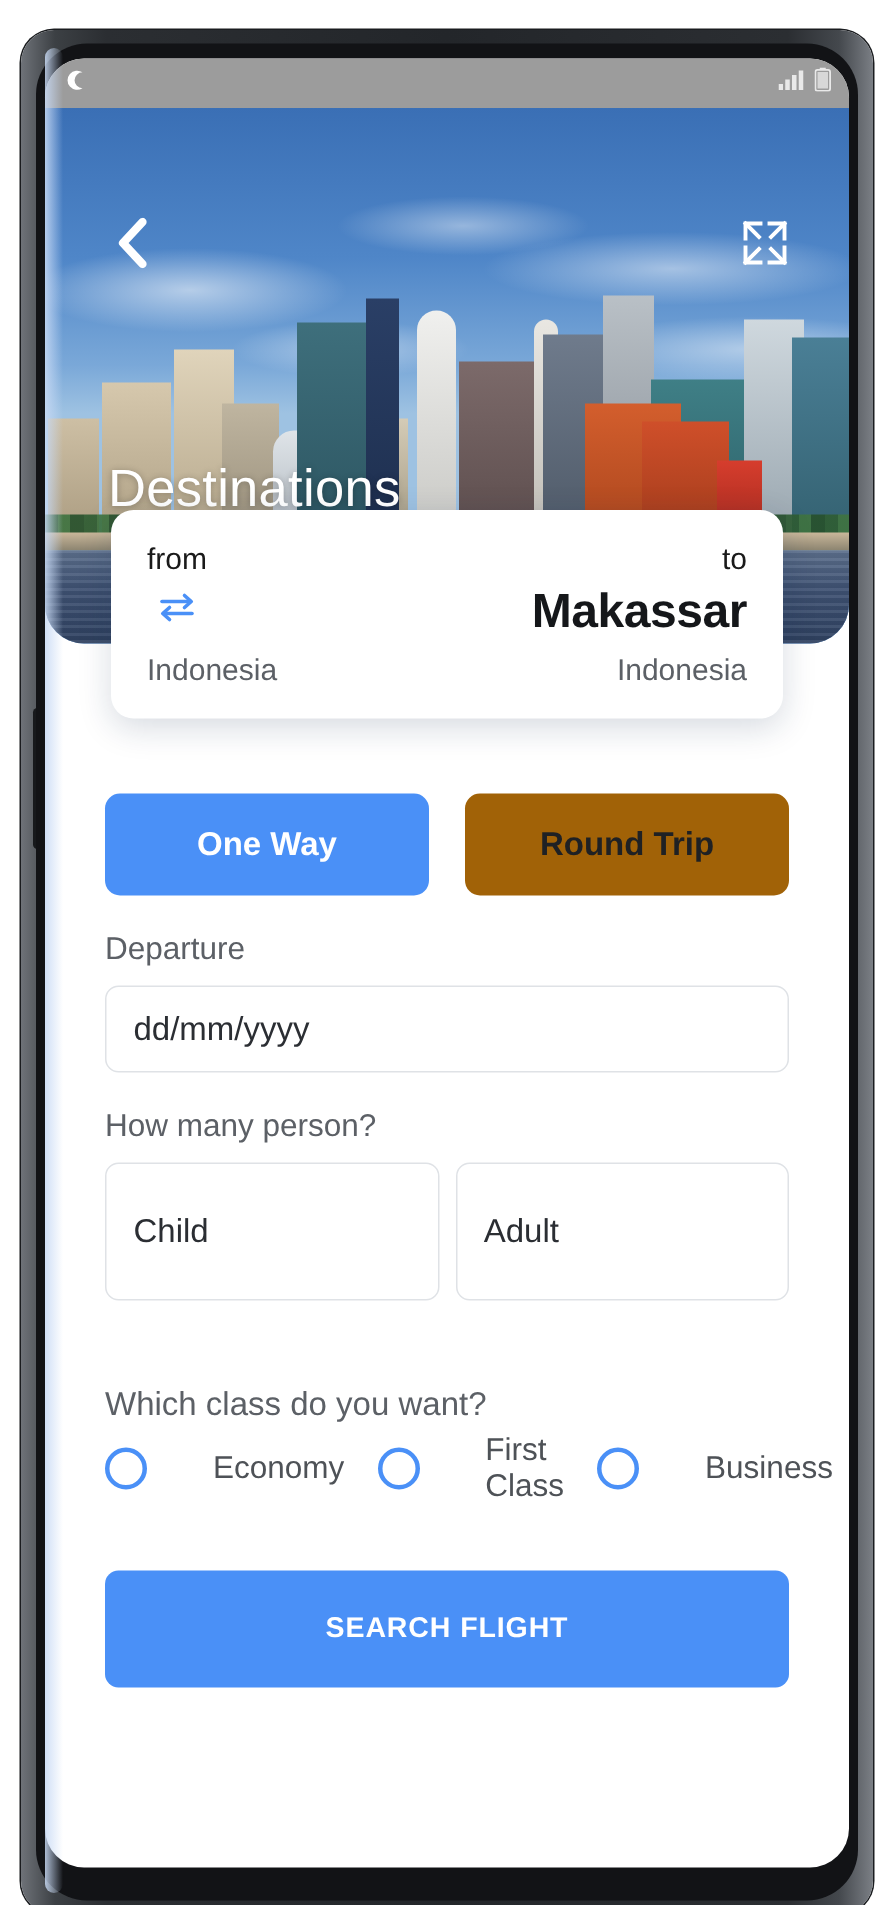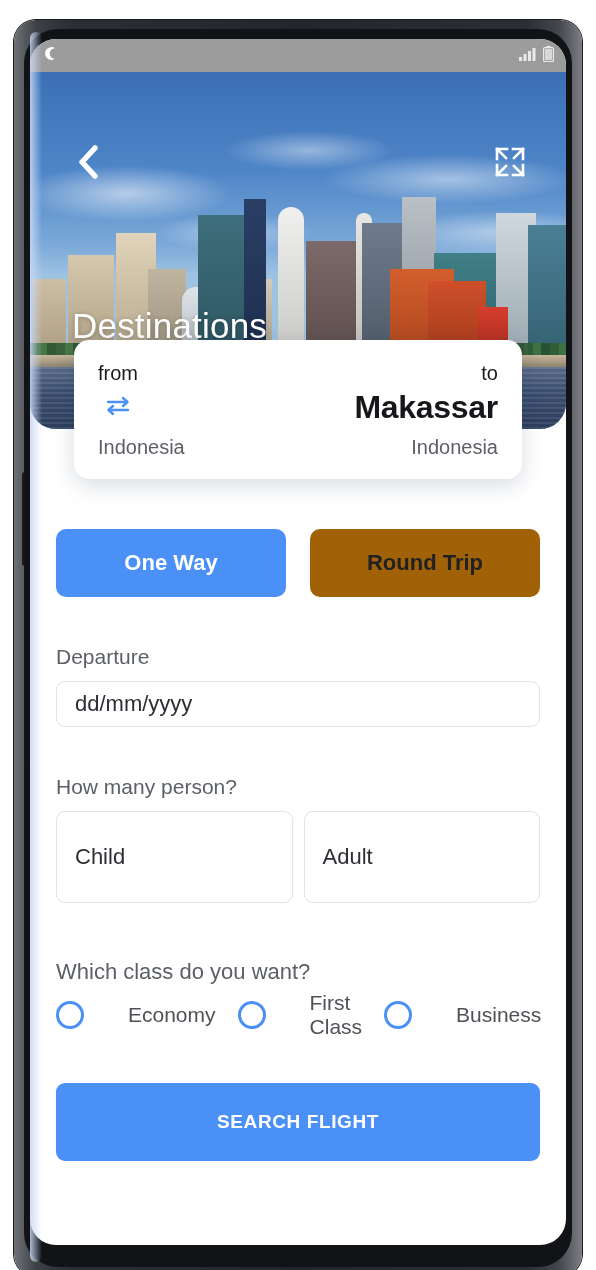--- a/index.html
+++ b/index.html
@@ -126,39 +126,39 @@
   }
   .dc-row-top{ display:flex; justify-content:space-between; }
   .dc-small{ font-size:20px; color:#1a1a1a; font-weight:400; }
   .dc-row-mid{ display:flex; align-items:center; justify-content:space-between; margin-top:4px; }
   .dc-city{ font-size:32px; font-weight:bold; color:#15171a; letter-spacing:-.3px; }
   .dc-swap{ width:40px; display:flex; align-items:center; justify-content:center; cursor:pointer; }
   .dc-row-bot{ display:flex; justify-content:space-between; margin-top:10px; }
   .dc-country{ font-size:20px; color:#5c6066; }
 
   
-  .form{ position:relative; padding:0 26px; margin-top:100px; }
+  .form{ position:relative; padding:0 40px; margin-top:100px; }
 
   .trip-row{ display:flex; gap:24px; }
   .trip-btn{
     flex:1; height:68px;
     border-radius:10px;
     display:flex; align-items:center; justify-content:center;
     font-size:22px; font-weight:bold;
     cursor:pointer; border:none;
     font-family:"Liberation Sans", sans-serif;
   }
   .trip-btn.active{ background:#4a90f7; color:#ffffff; }
   .trip-btn.inactive{ background:#a16207; color:#1f2124; }
 
   .field-label{
-    font-size:21px; color:#5c6066; margin-top:48px; margin-bottom:12px;
+    font-size:21px; color:#5c6066; margin-top:24px; margin-bottom:12px;
   }
   .text-field{
-    width:100%; height:46px;
+    width:100%; height:58px;
     border:1px solid #dfe2e6;
     border-radius:9px;
     background:#ffffff;
     padding:0 18px;
     font-size:22px; color:#2b2e33;
     font-family:"Liberation Sans", sans-serif;
     outline:none;
   }
   .text-field::placeholder{ color:#2b2e33; }
 

